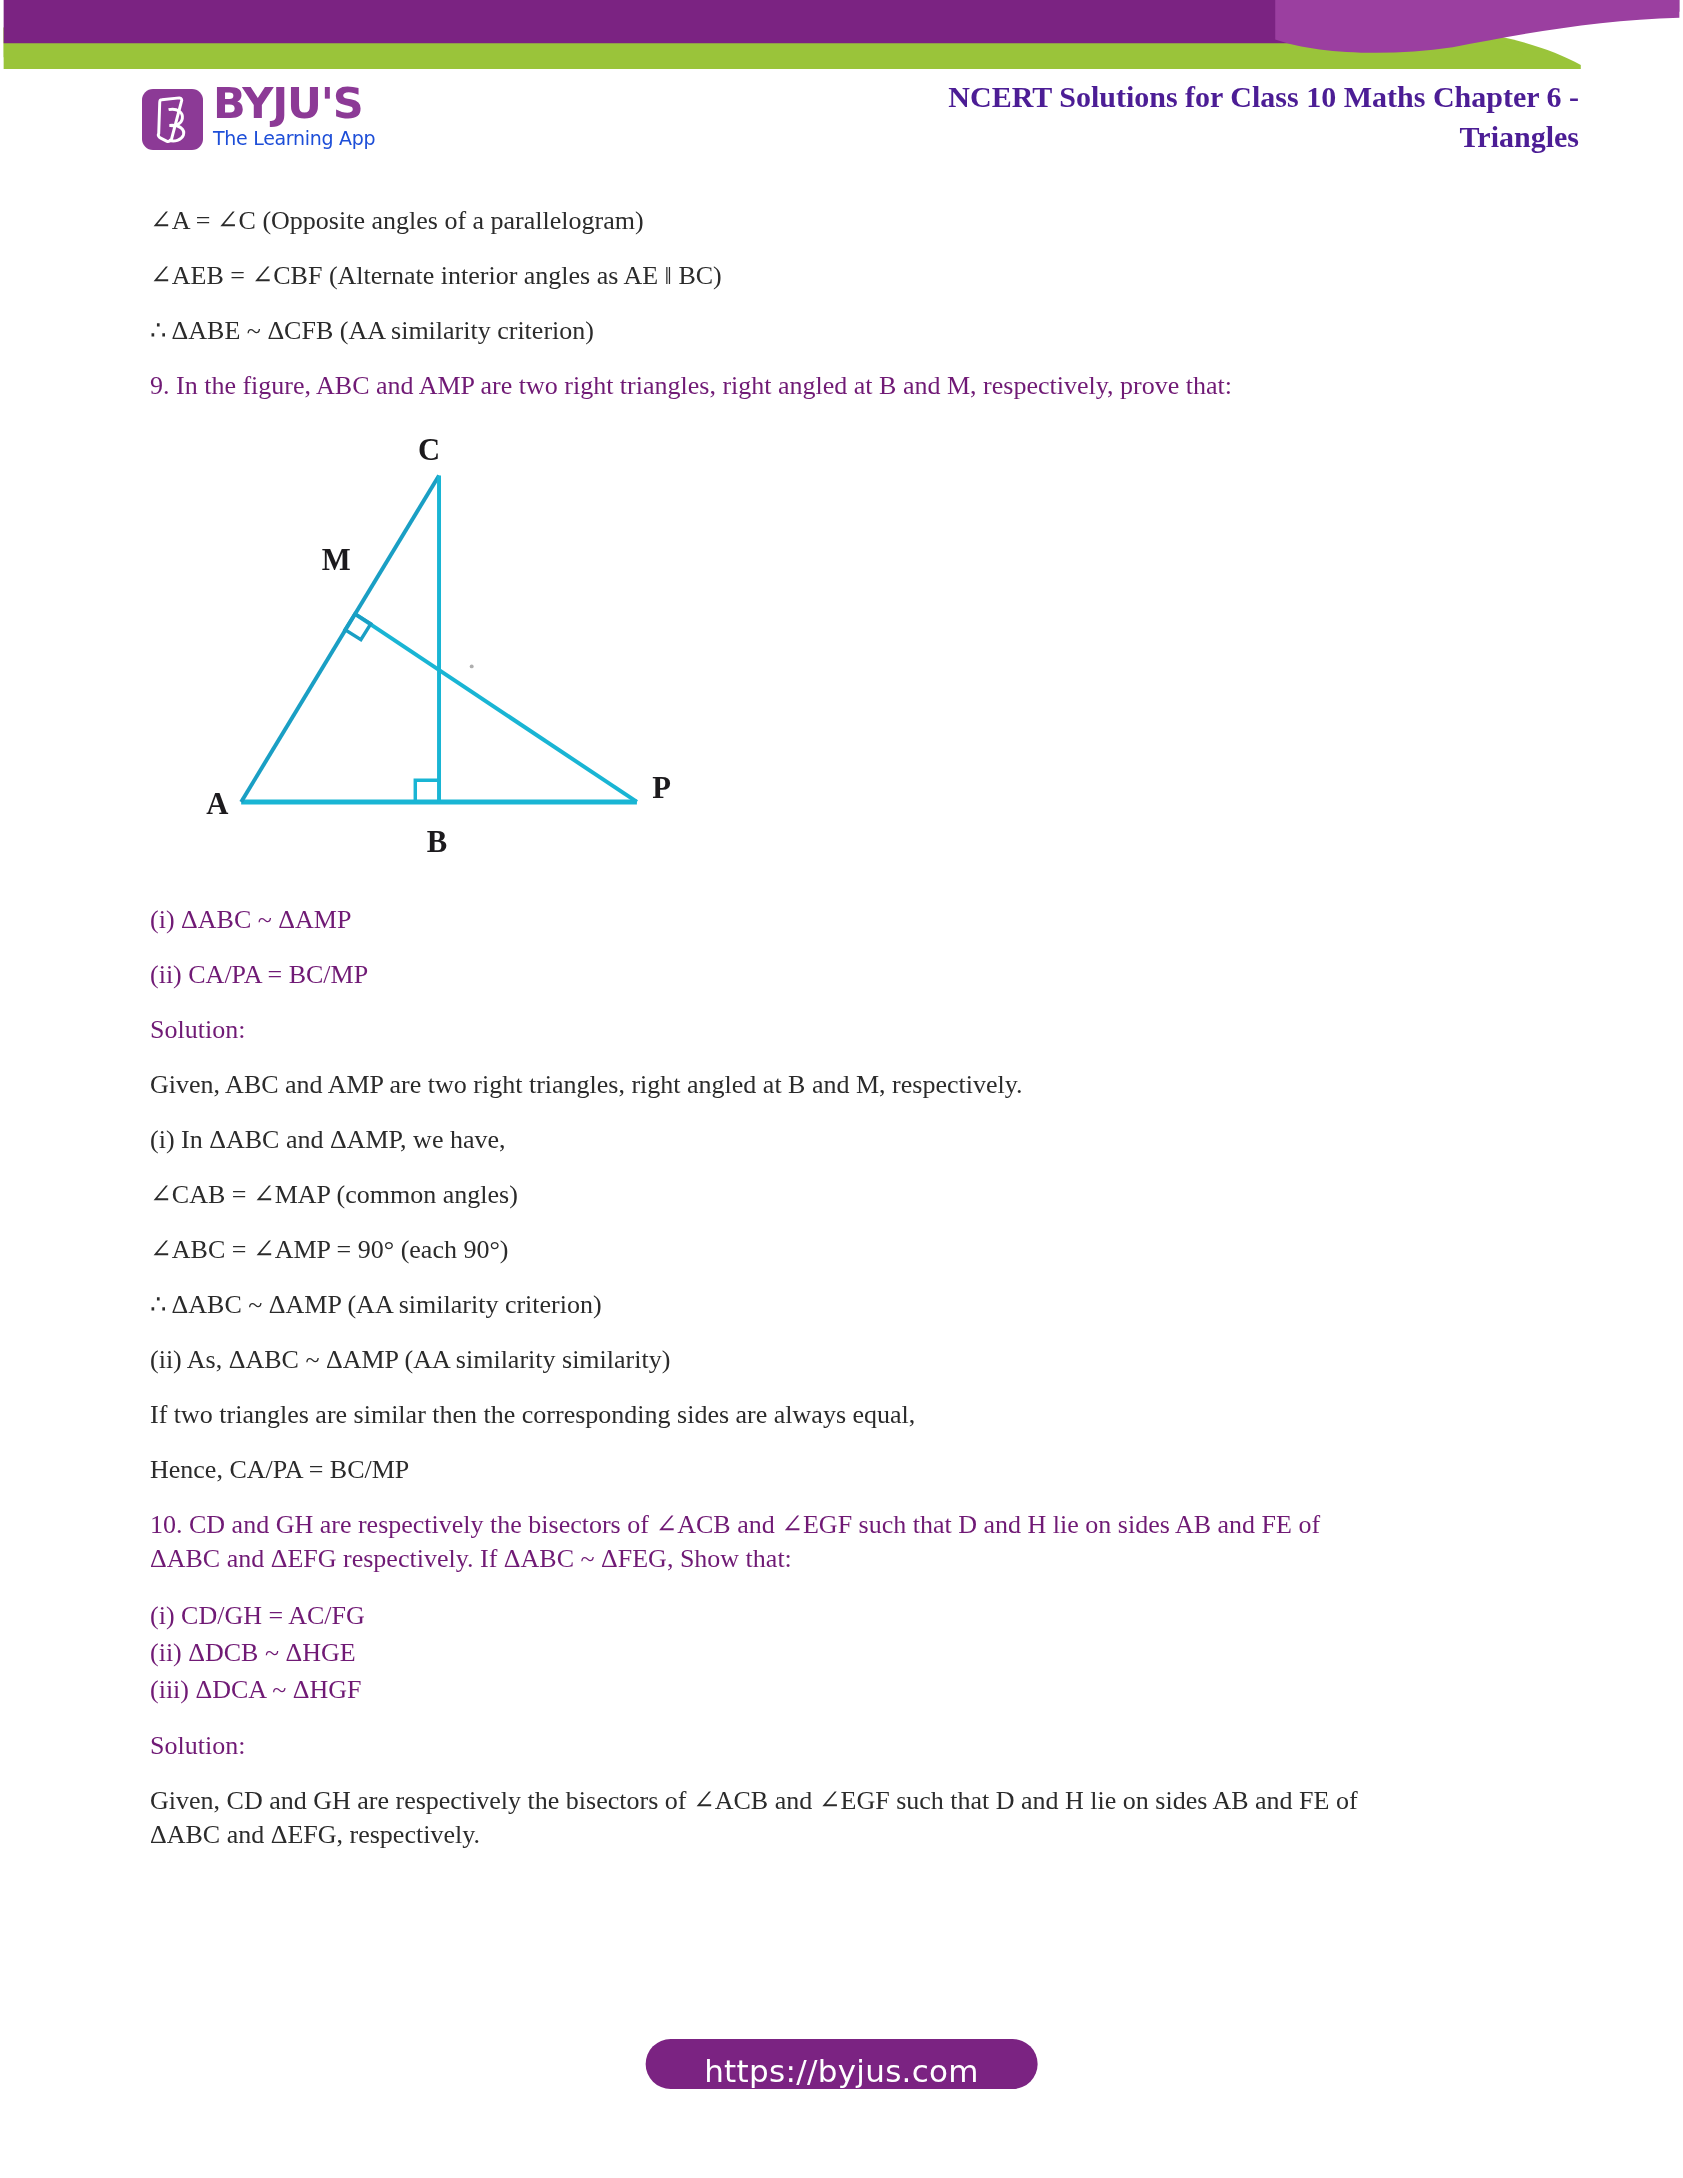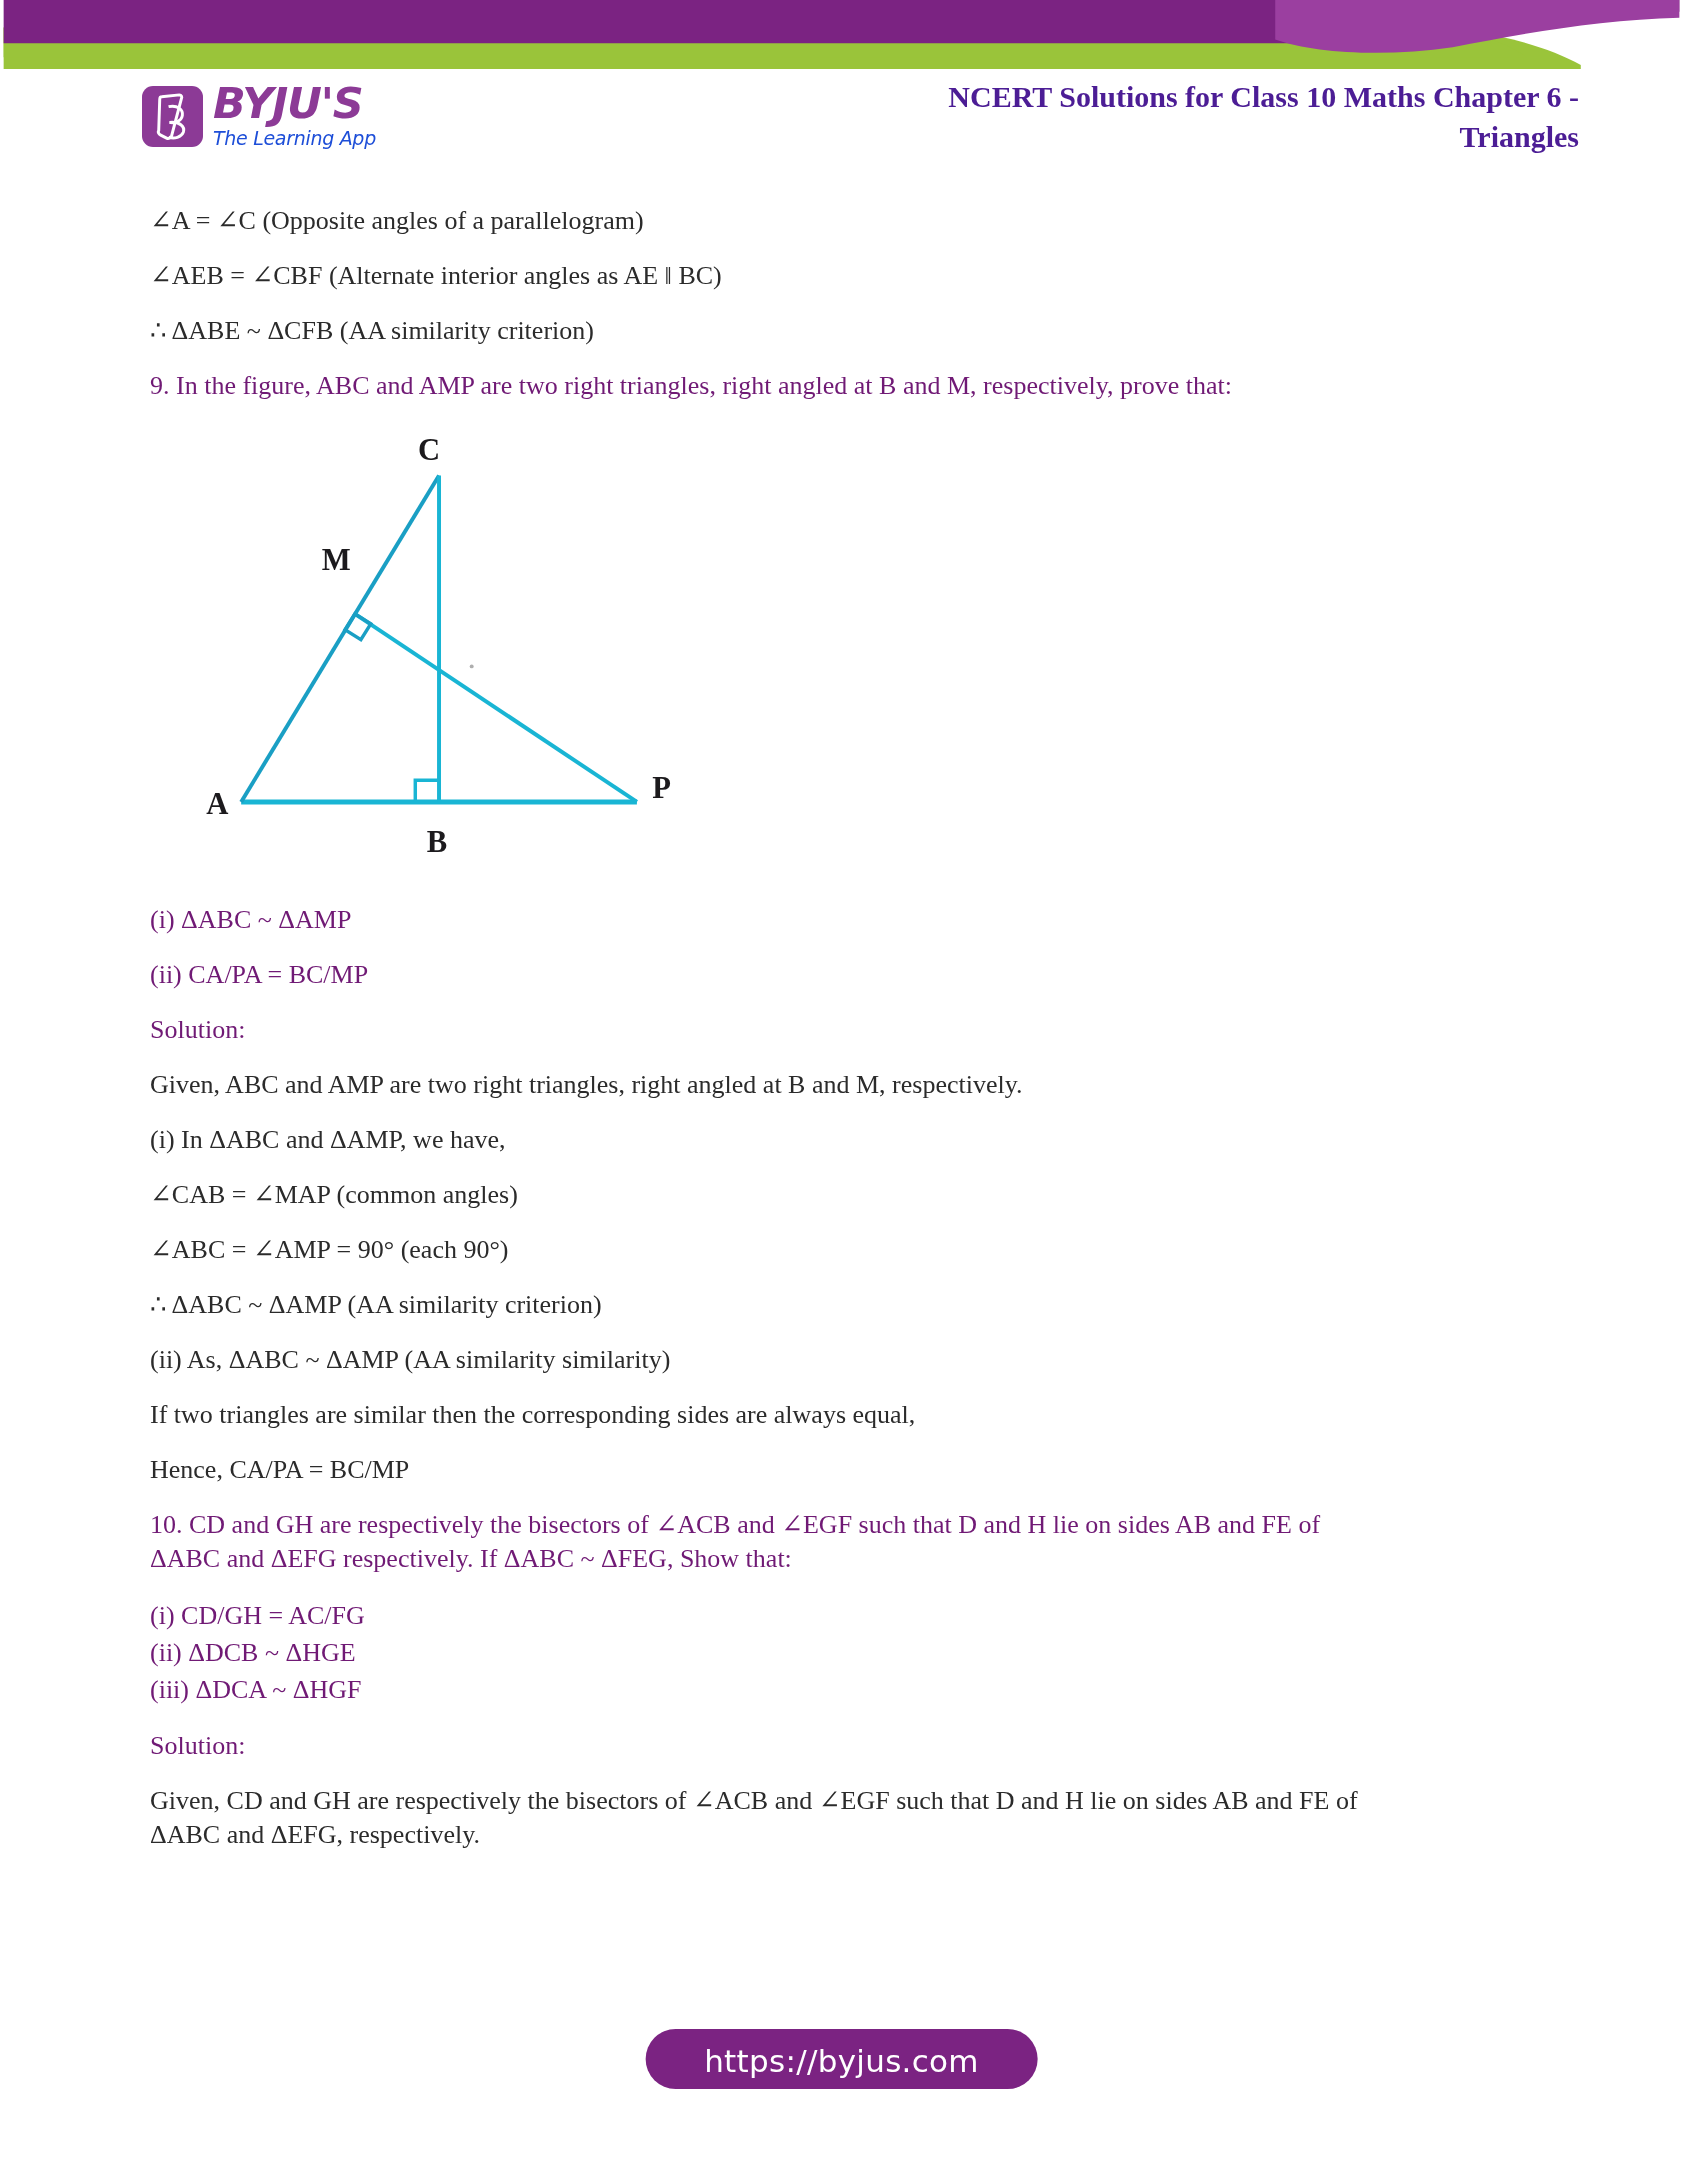--- a/index.html
+++ b/index.html
@@ -36,22 +36,21 @@
     top: 77px;
     left: 0;
     width: 1683px;
     height: 109px;
   }
   .logo-block {
     position: absolute;
     left: 142px;
     top: 6px;
     display: flex;
-    align-items: center;
-    font-style: italic;
+    align-items: flex-end;
   }
   .logo-mark {
     width: 61px;
     height: 61px;
     border-radius: 11px;
     background: #8c3a96;
     position: relative;
     flex: 0 0 auto;
   }
   .logo-mark .b-glyph {
@@ -144,21 +143,21 @@
     height: 188px;
   }
   .url-pill {
     position: absolute;
     left: 50%;
     transform: translateX(-50%);
     bottom: 89px;
     background: #7b2382;
     color: #ffffff;
     border-radius: 34px;
-    padding: 14px 59px 10px 59px;
+    padding: 14px 59px 0 59px;
     font-family: "DejaVu Sans", sans-serif;
     font-size: 31px;
     line-height: 36px;
     letter-spacing: 0.3px;
     white-space: nowrap;
   }
 </style>
 </head>
 <body>
 

